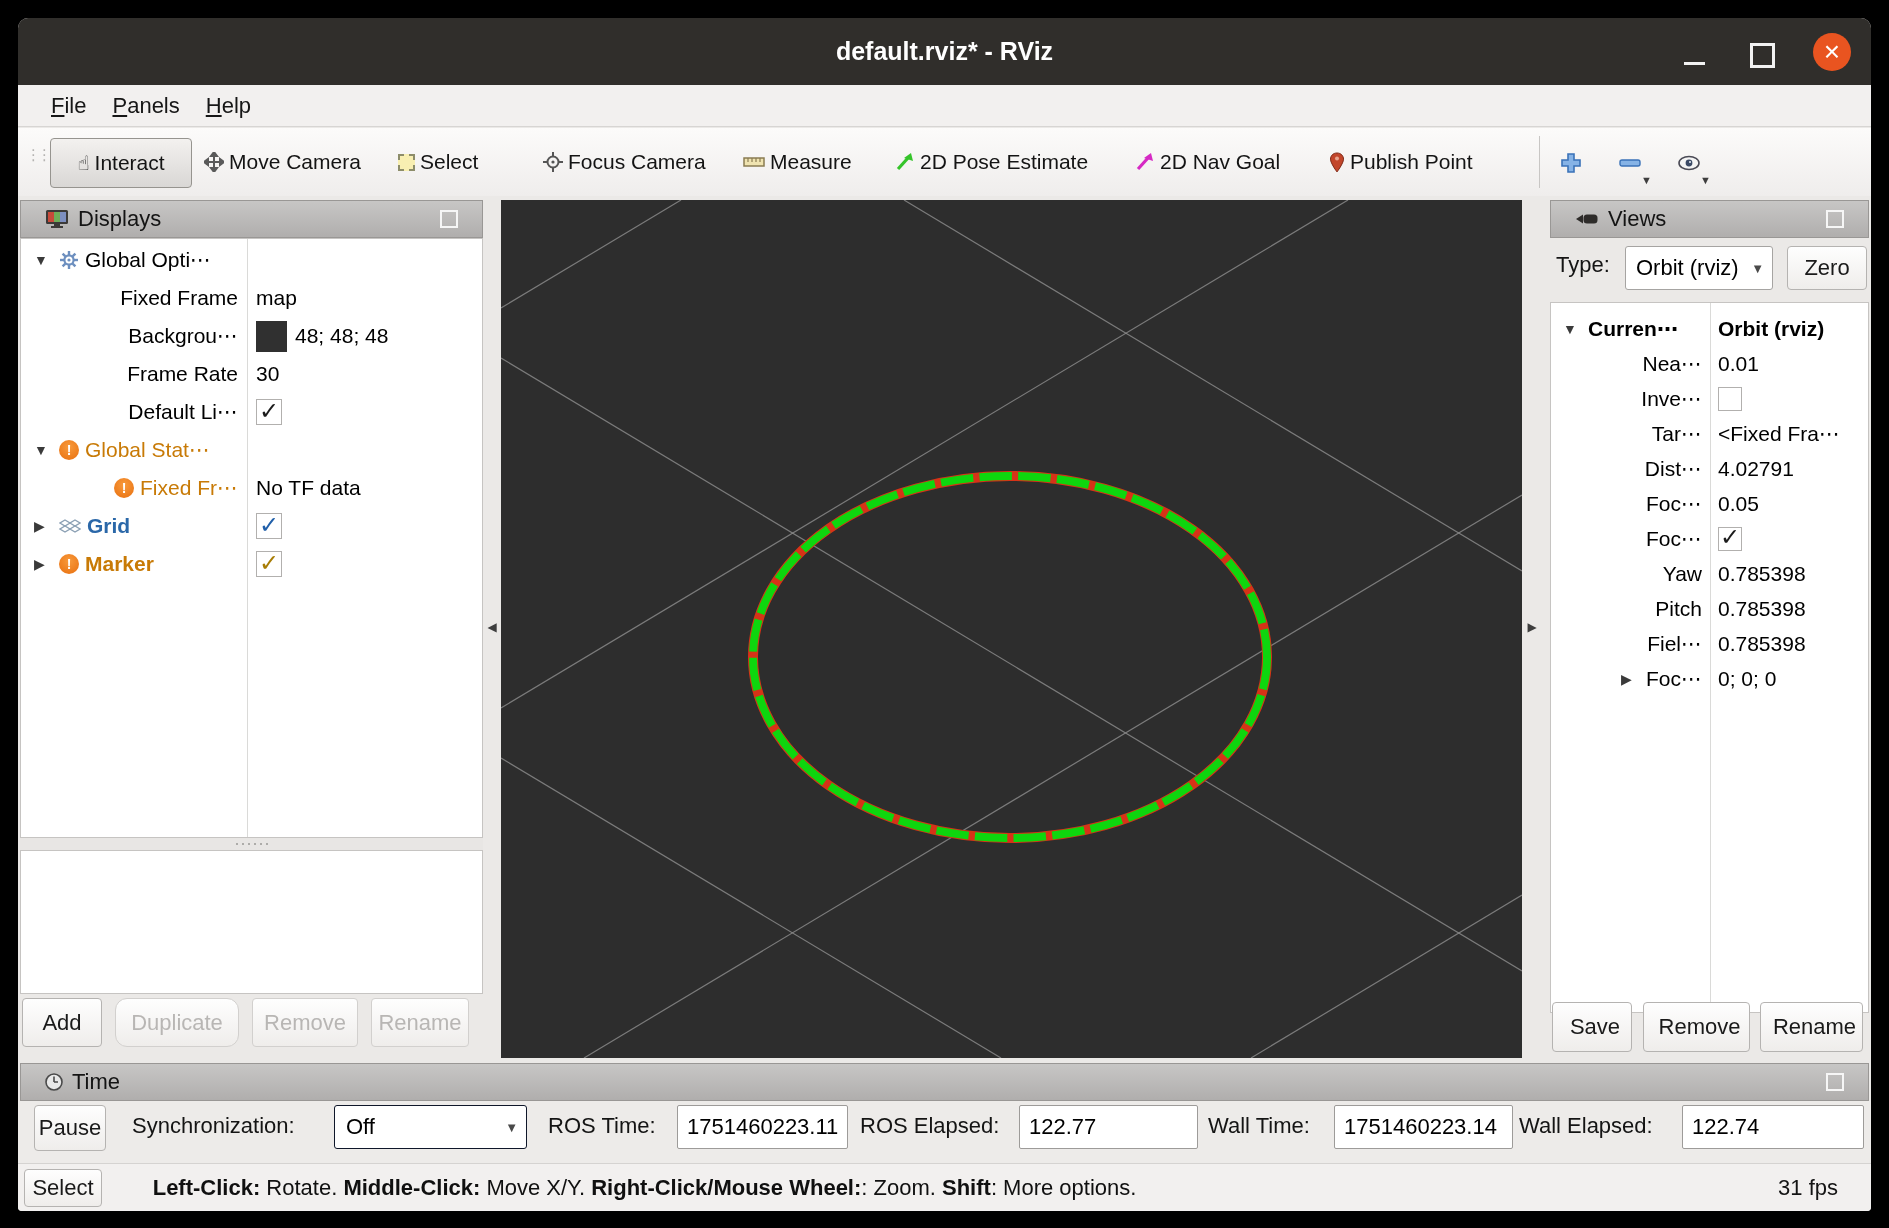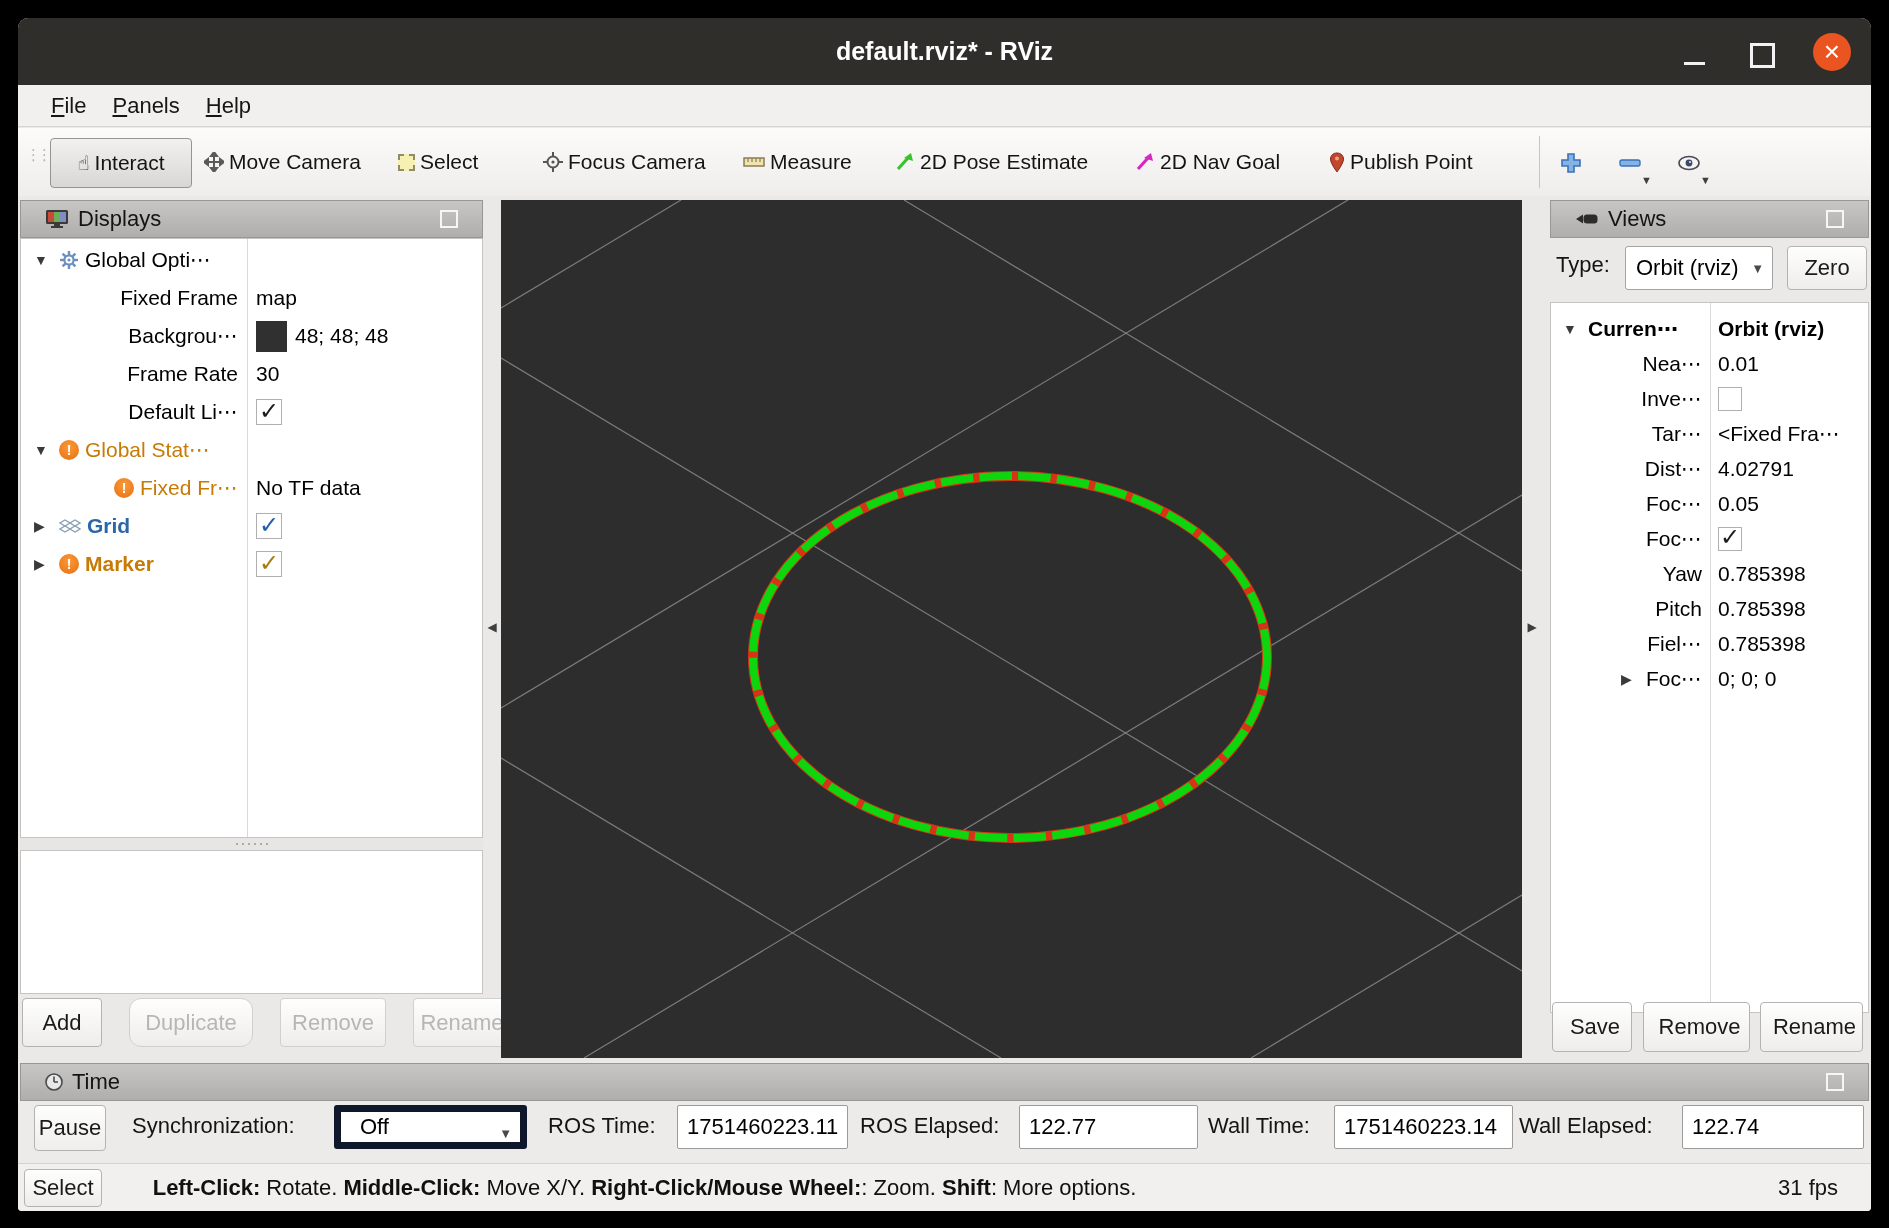--- a/index.html
+++ b/index.html
@@ -90,21 +90,21 @@
   .splitter{position:absolute;left:2px;width:463px;top:642px;height:12px;background:#e8e6e4;
     display:flex;align-items:center;justify-content:center;gap:4px;}
   .splitter i{width:2px;height:2px;background:#9a9896;border-radius:50%;}
   
   .btn{
     background:linear-gradient(#fefefe,#efedeb);border:1px solid #b5b3b1;border-radius:4px;
     font-size:22px;color:#1a1a1a;display:flex;align-items:center;justify-content:center;
     box-sizing:border-box;font-family:inherit;
   }
   .btn.disabled{color:#b8b6b4;border-color:#d2d0ce;}
-  .displays-buttons{position:absolute;left:4px;top:802px;display:flex;gap:27px;}
+  .displays-buttons{position:absolute;left:4px;top:802px;display:flex;gap:13px;}
   .displays-buttons .btn{height:49px;}
   .views-buttons{position:absolute;left:0;top:806px;width:319px;}
   .views-buttons .btn{position:absolute;height:50px;padding-left:12px;}
   
   .viewport{position:absolute;left:483px;top:4px;width:1021px;height:858px;background:#2d2d2d;}
   .collapse-arrow{position:absolute;top:424px;width:16px;text-align:center;font-size:12px;color:#3e3e3e;}
   
   .type-row{position:absolute;left:1532px;top:48px;width:319px;height:48px;}
   .type-label{position:absolute;left:6px;top:8px;font-size:22px;color:#141414;}
   .type-dropdown{
@@ -118,22 +118,22 @@
   .time-header{position:absolute;left:2px;top:1045px;width:1849px;height:38px;}
   .time-content{position:absolute;left:0;top:1083px;width:100%;height:62px;background:#edebe9;}
   .time-content .label{position:absolute;top:12px;font-size:22px;color:#141414;white-space:nowrap;}
   .field-input{
     position:absolute;top:4px;height:44px;background:#fff;border:1px solid #9d9b99;border-radius:2px;
     font-size:22px;color:#000;display:flex;align-items:center;padding-left:9px;box-sizing:border-box;
   }
   .pause-btn{position:absolute;left:16px;top:4px;width:72px;height:46px;}
   .sync-dropdown{
     position:absolute;left:316px;top:4px;width:193px;height:44px;background:#fff;
-    border:7px solid #0f172a;border-radius:3px;font-size:22px;display:flex;align-items:center;
-    padding-left:19px;box-sizing:border-box;
+    border:1px solid #0f172a;border-radius:3px;font-size:22px;display:flex;align-items:center;
+    padding-left:11px;box-sizing:border-box;
   }
   
   .statusbar{
     position:absolute;left:0;top:1145px;width:100%;height:48px;background:#f2f0ef;
     border-top:1px solid #d5d3d1;display:flex;align-items:center;box-sizing:border-box;
   }
   .reset-btn{margin-left:6px;width:78px;height:38px;flex:none;}
   .status-text{margin-left:14px;font-size:22px;color:#101010;white-space:pre;}
   .status-text span{white-space:pre;}
   .fps{margin-left:auto;margin-right:33px;font-size:22px;color:#141414;}

